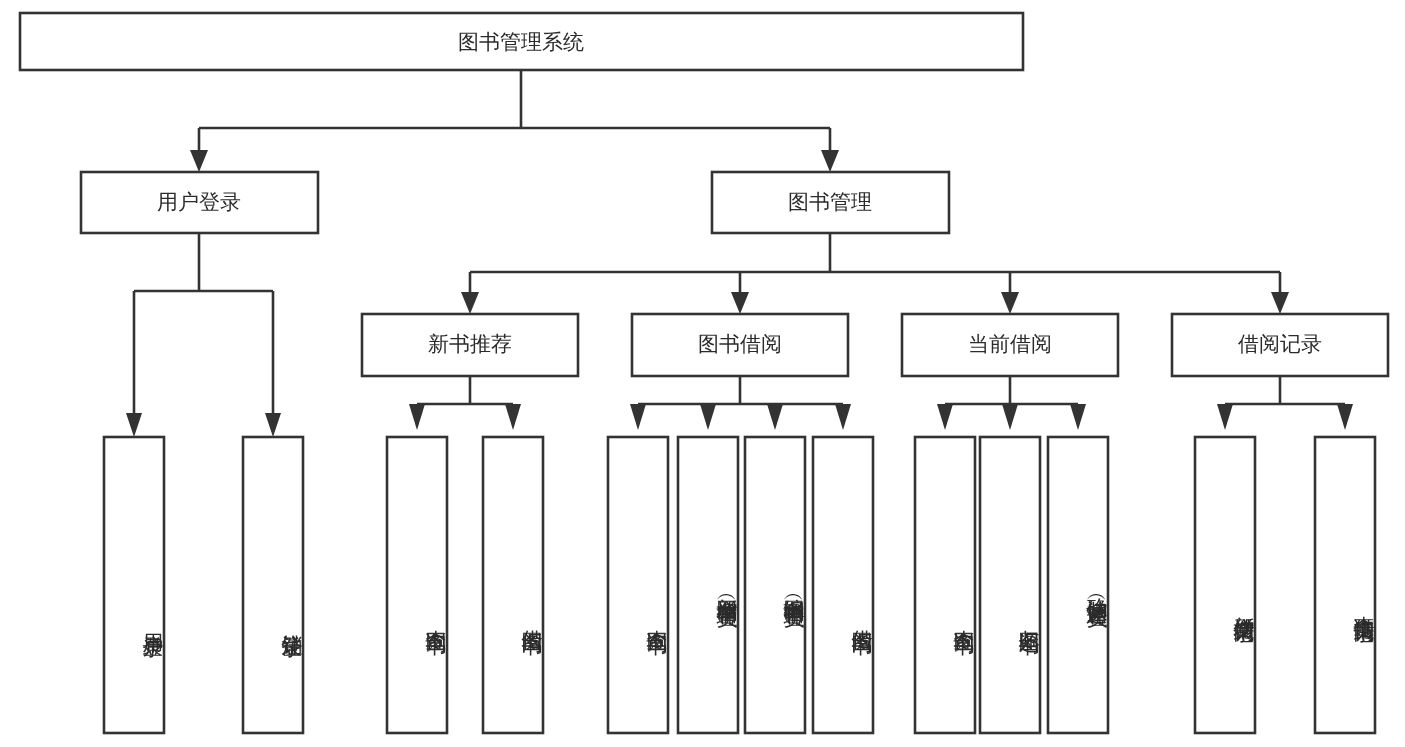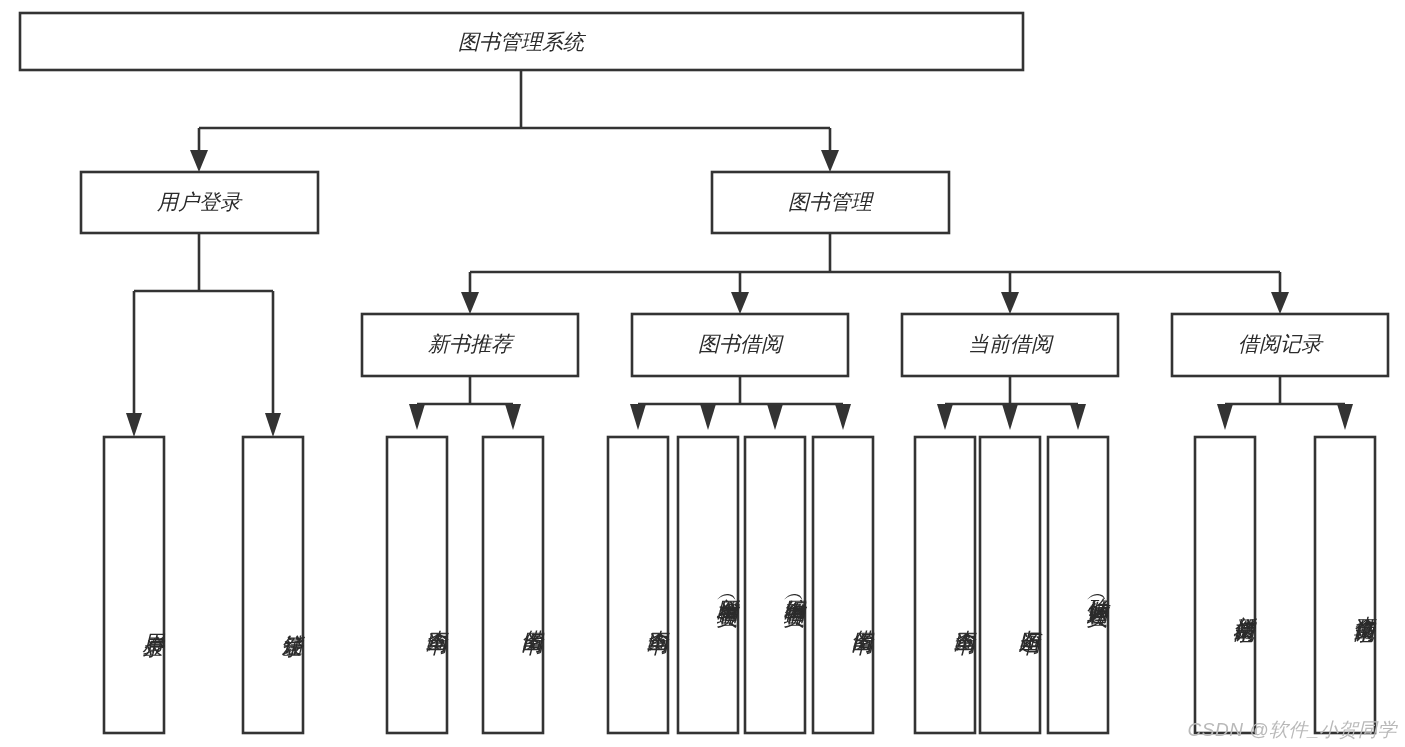--- a/index.html
+++ b/index.html
@@ -11,21 +11,20 @@
     width: 1405px;
     height: 747px;
     font-family: "Liberation Sans", "DejaVu Sans", sans-serif;
     overflow: hidden;
     position: relative;
   }
   #diagram-root {
     position: relative;
     width: 1405px;
     height: 747px;
-    font-style: italic;
   }
   svg#flow-svg {
     position: absolute;
     left: 0;
     top: 0;
     width: 1405px;
     height: 747px;
   }
   .node-rect {
     fill: #ffffff;
@@ -209,15 +208,14 @@
   <div class="leaf-label" style="left:608px;  top:508px; width:60px; height:215px;">查询图书</div>
   <div class="leaf-label" style="left:678px;  top:445px; width:60px; height:285px;">新增图书（管理员）</div>
   <div class="leaf-label" style="left:745px;  top:445px; width:60px; height:285px;">编辑图书（管理员）</div>
   <div class="leaf-label" style="left:813px;  top:508px; width:60px; height:215px;">借阅图书</div>
   <div class="leaf-label" style="left:915px;  top:508px; width:60px; height:215px;">查询图书</div>
   <div class="leaf-label" style="left:980px;  top:508px; width:60px; height:215px;">归还图书</div>
   <div class="leaf-label" style="left:1048px; top:445px; width:60px; height:285px;">确认归还（管理员）</div>
   <div class="leaf-label" style="left:1195px; top:478px; width:60px; height:250px;">新增借阅记录</div>
   <div class="leaf-label" style="left:1315px; top:478px; width:60px; height:250px;">查询借阅记录</div>
 
-  <div class="watermark">CSDN @软件_小贺同学</div>
 
 </div>
 
 </body></html>

